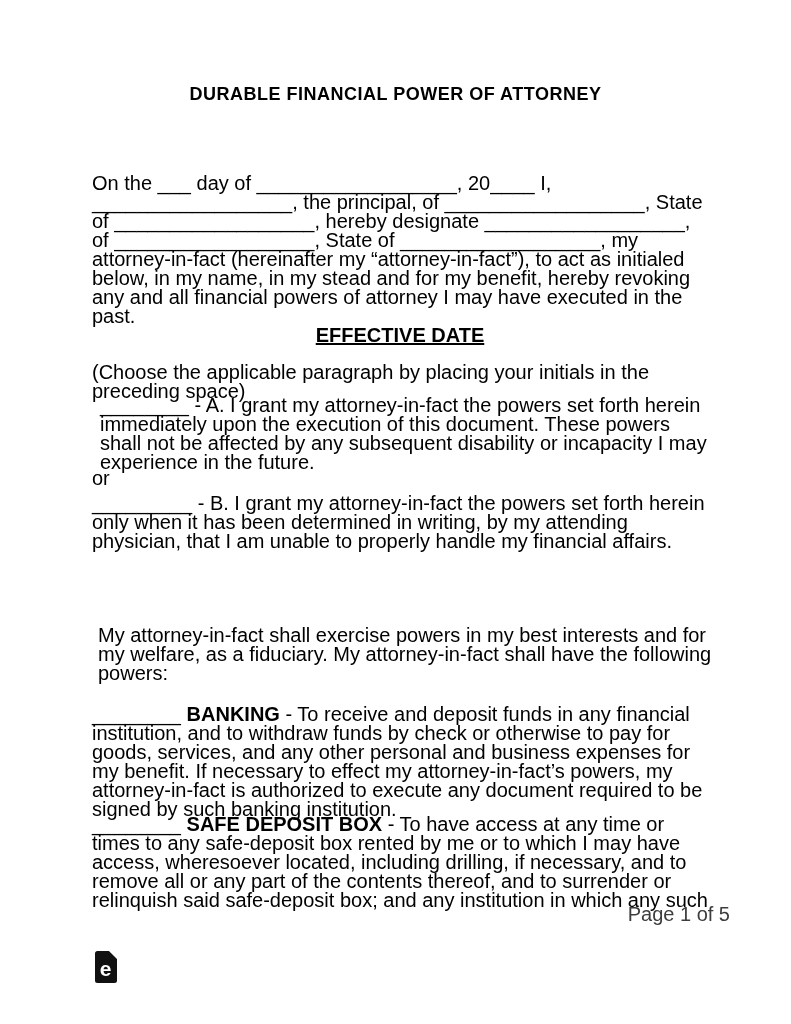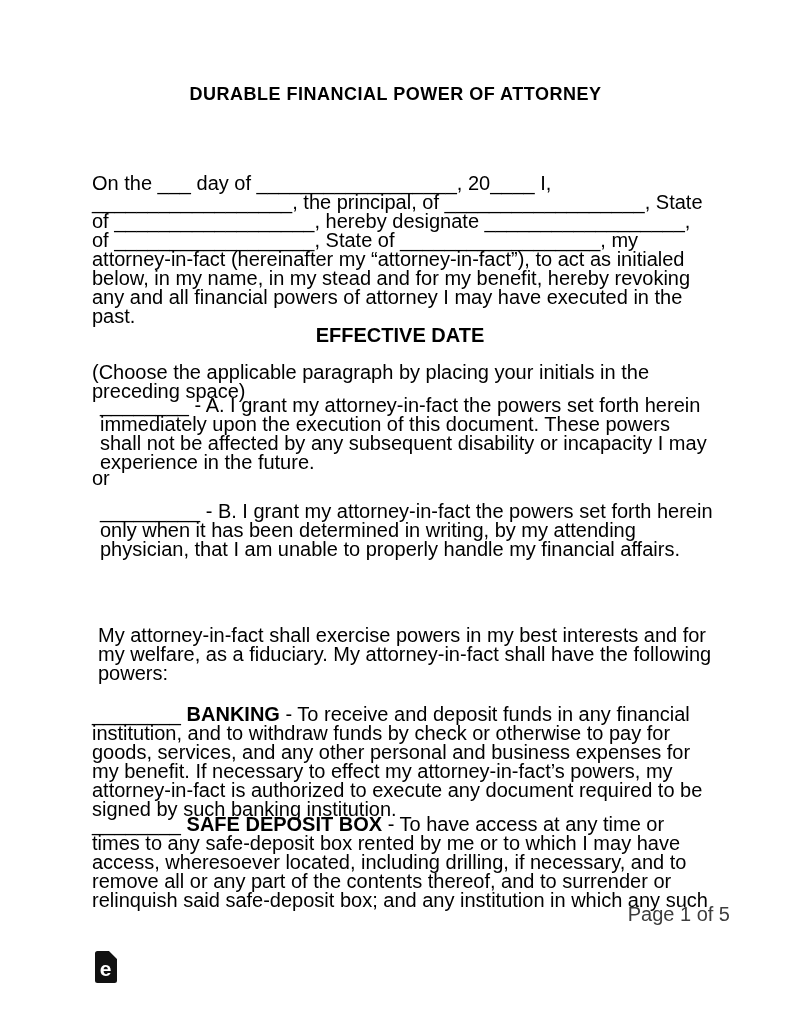--- a/index.html
+++ b/index.html
@@ -29,20 +29,21 @@
   .block {
     position: absolute;
     left: 92px;
     width: 616px;
     font-size: 20px;
     line-height: 19px;
   }
   .heading {
     text-align: center;
     font-weight: bold;
+    text-decoration: underline;
   }
   .blank {
     letter-spacing: 0;
   }
   .power-name {
     font-weight: bold;
   }
   .footer-logo {
     position: absolute;
     left: 95px;
@@ -69,21 +70,21 @@
   <p class="block" style="top: 174px; margin: 0;">On the ___ day of __________________, 20____ I, __________________, the principal, of __________________, State of __________________, hereby designate __________________, of __________________, State of __________________, my attorney-in-fact (hereinafter my “attorney-in-fact”), to act as initialed below, in my name, in my stead and for my benefit, hereby revoking any and all financial powers of attorney I may have executed in the past.</p>
 
   <div class="block heading" style="top: 326px;">EFFECTIVE DATE</div>
 
   <div class="block" style="top: 363px;">(Choose the applicable paragraph by placing your initials in the preceding space)</div>
 
   <p class="block" style="top: 388px; margin: 8px;"><span class="blank">________</span><span> - A. I grant my attorney-in-fact the powers set forth herein immediately upon the execution of this document. These powers shall not be affected by any subsequent disability or incapacity I may experience in the future.</span></p>
 
   <div class="block" style="top: 469px;">or</div>
 
-  <p class="block" style="top: 494px; margin: 8px;"><span class="blank">_________</span><span> - B. I grant my attorney-in-fact the powers set forth herein only when it has been determined in writing, by my attending physician, that I am unable to properly handle my financial affairs.</span></p>
+  <p class="block" style="top: 494px; margin: 0;"><span class="blank">_________</span><span> - B. I grant my attorney-in-fact the powers set forth herein only when it has been determined in writing, by my attending physician, that I am unable to properly handle my financial affairs.</span></p>
 
 
   <p class="block" style="top: 620px; margin: 6px;">My attorney-in-fact shall exercise powers in my best interests and for my welfare, as a fiduciary. My attorney-in-fact shall have the following powers:</p>
 
 
   <p class="block" style="top: 705px; margin: 0;"><span class="blank">________ </span><strong class="power-name">BANKING</strong><span> - To receive and deposit funds in any financial institution, and to withdraw funds by check or otherwise to pay for goods, services, and any other personal and business expenses for my benefit.  If necessary to effect my attorney-in-fact’s powers, my attorney-in-fact is authorized to execute any document required to be signed by such banking institution.</span></p>
 
   <p class="block" style="top: 815px; margin: 0;"><span class="blank">________ </span><strong class="power-name">SAFE DEPOSIT BOX</strong><span> - To have access at any time or times to any safe-deposit box rented by me or to which I may have access, wheresoever located, including drilling, if necessary, and to remove all or any part of the contents thereof, and to surrender or relinquish said safe-deposit box; and any institution in which any such</span></p>
 
   <svg class="footer-logo" viewBox="0 0 22 32">

